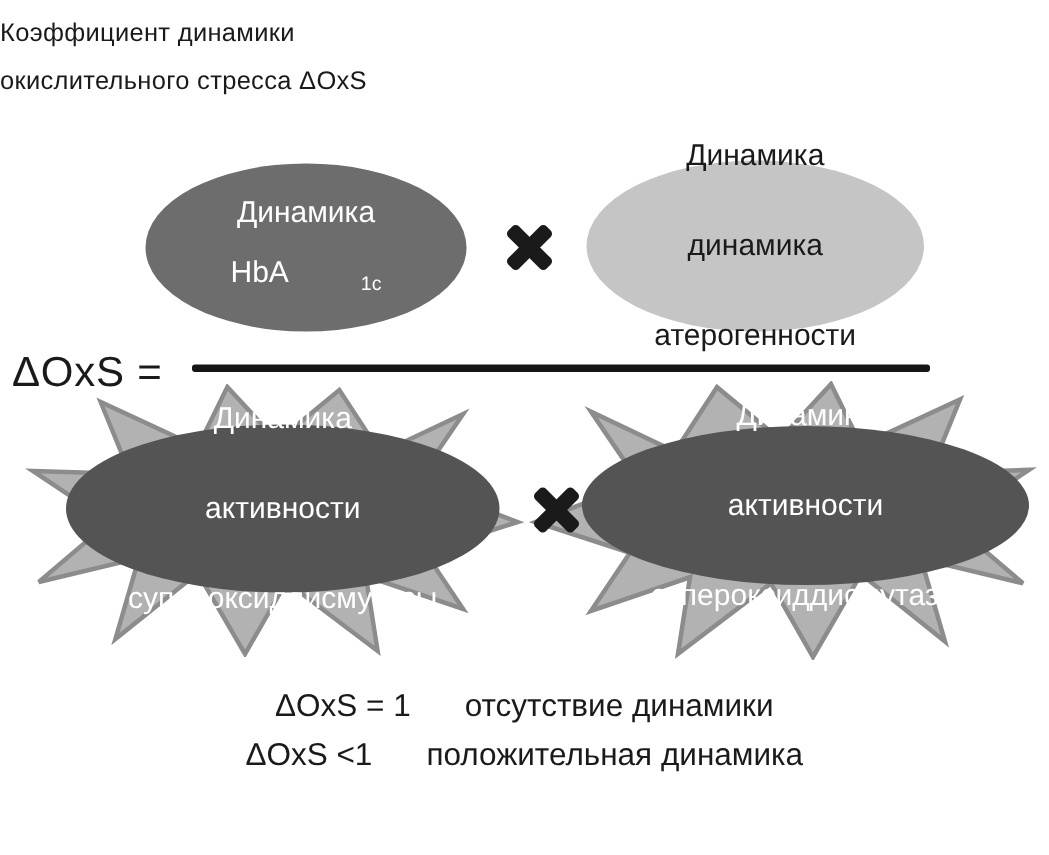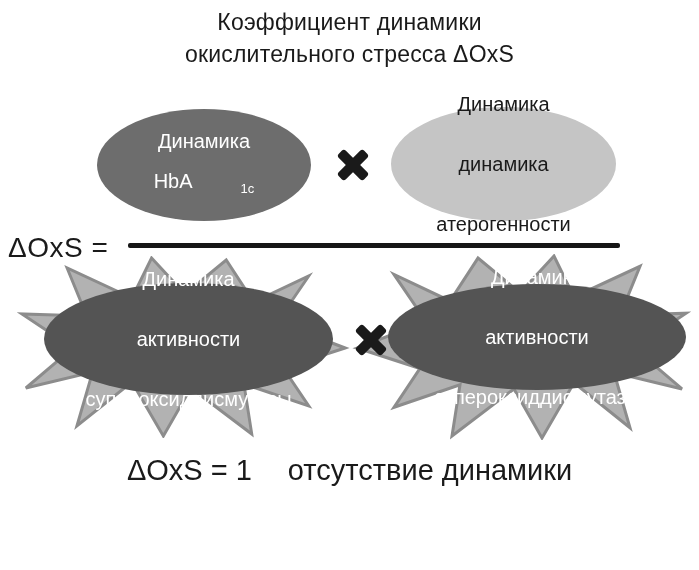--- a/index.html
+++ b/index.html
@@ -1,22 +1,22 @@
 <!DOCTYPE html>
 <html style="--dark-ellipse: #6d6d6d; --darker-ellipse: #545454; --light-ellipse: #c5c5c5; --starburst-fill: #b2b2b2; --starburst-stroke: #8c8c8c; --text-dark: #1a1a1a; --text-light: #ffffff;"><head>
 <meta charset="utf-8">
 <style>
   html,body{margin:0;padding:0;background:#ffffff;}
   .canvas{
     position:relative;width:699px;height:570px;background:#ffffff;overflow:hidden;
     font-family:"Liberation Sans", sans-serif;color:var(--text-dark,#1a1a1a);
   }
   .title{
-    position:absolute;top:6px;left:0;width:699px;text-align:center;
-    font-size:23px;line-height:32px;font-weight:500;letter-spacing:0.2px;
+    position:absolute;top:6px;left:0;width:699px;
+    font-size:17px;line-height:32px;font-weight:500;letter-spacing:0.2px;
   }
   .ellipse{
     position:absolute;border-radius:50%;
     display:flex;flex-direction:column;align-items:center;justify-content:center;
     text-align:center;font-size:20px;line-height:27px;gap:33px;
   }
   .ellipse.dark{background:var(--dark-ellipse,#6d6d6d);color:var(--text-light,#fff);}
   .ellipse.darker{background:var(--darker-ellipse,#545454);color:var(--text-light,#fff);}
   .ellipse.light{background:var(--light-ellipse,#c5c5c5);color:var(--text-dark,#1a1a1a);}
   .el-top-left{left:97px;top:109px;width:214px;height:112px;row-gap:13px;}
@@ -33,21 +33,21 @@
   .times-top{left:335px;top:147px;}
   .times-bottom{left:353px;top:322px;}
   .lhs{position:absolute;left:8px;top:232px;font-size:28px;letter-spacing:0.5px;}
   .frac-line{position:absolute;left:128px;top:243px;width:492px;height:5px;background:#161616;border-radius:2px;}
   .burst{position:absolute;z-index:1;}
   .burst-left{left:16px;top:256px;width:334px;height:182px;}
   .burst-right{left:352px;top:254px;width:340px;height:186px;transform:scaleX(-1);}
   .burst polygon{fill:var(--starburst-fill,#b2b2b2);stroke:var(--starburst-stroke,#8c8c8c);stroke-width:3;}
   sub.hb{font-size:13px;vertical-align:-5px;letter-spacing:0;margin-left:48px;}
   .legend{position:absolute;left:0;top:456px;width:699px;display:flex;flex-direction:column;row-gap:4px;}
-  .legend-row{display:flex;justify-content:center;column-gap:36px;font-size:29px;line-height:29px;}
+  .legend-row{display:flex;justify-content:center;column-gap:36px;font-size:21px;line-height:29px;}
   .legend-expr{white-space:pre;}
 </style>
 </head>
 <body>
 
 <div class="canvas">
 
   <div class="title">
     <div>Коэффициент динамики</div>
     <div>окислительного стресса ΔOxS</div>
@@ -93,15 +93,19 @@
     <span>Динамика</span>
     <span>активности</span>
     <span>супероксиддисмутазы</span>
   </div>
 
   <div class="legend">
     <div class="legend-row">
       <span class="legend-expr">ΔOxS = 1</span>
       <span class="legend-desc">отсутствие динамики</span>
     </div>
+    <div class="legend-row">
+      <span class="legend-expr">ΔOxS &lt;1</span>
+      <span class="legend-desc">положительная динамика</span>
+    </div>
   </div>
 
 </div>
 
 </body></html>

